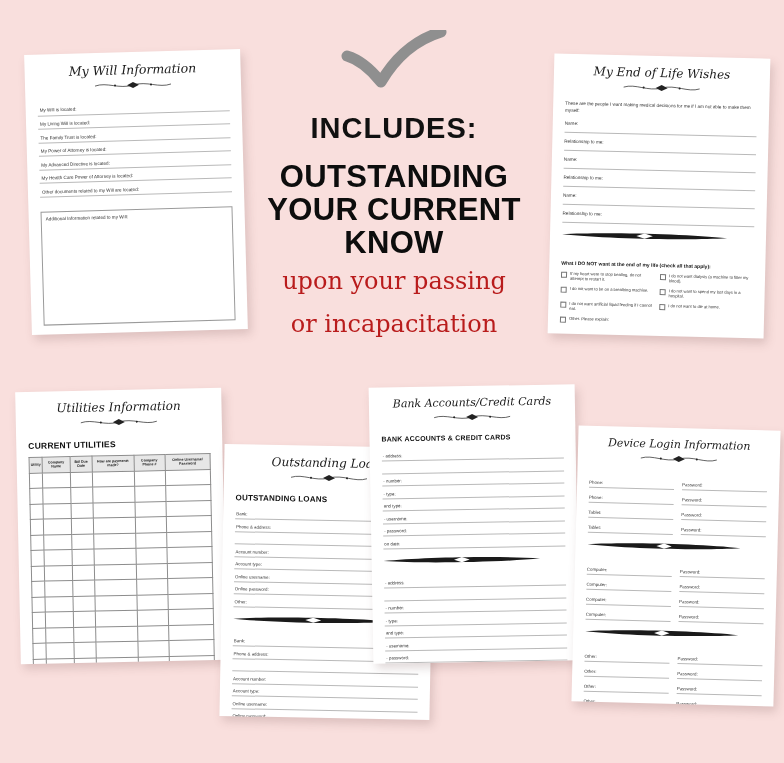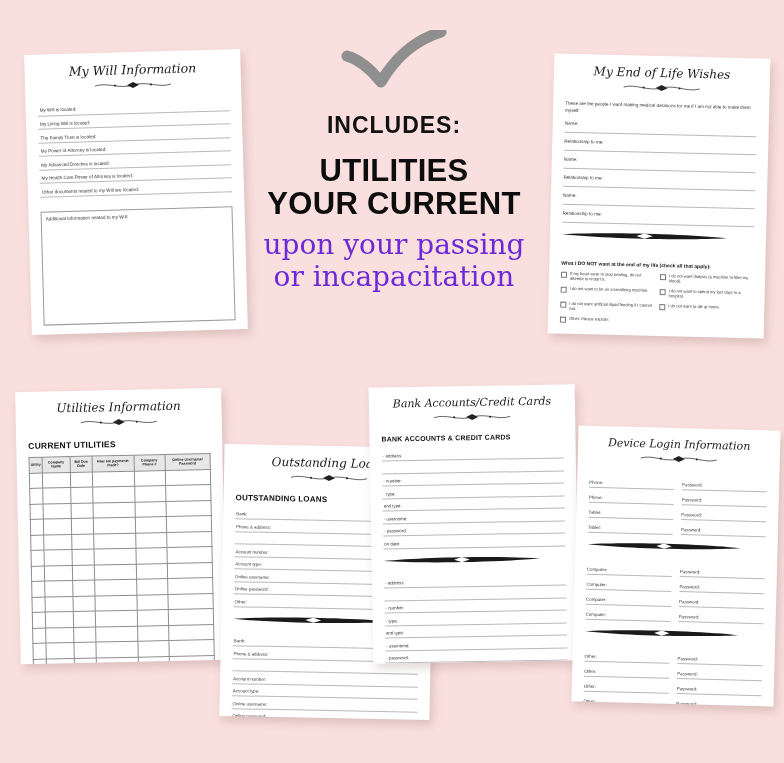--- a/index.html
+++ b/index.html
@@ -58,38 +58,38 @@
     top: 30px;
     width: 300px;
     text-align: center;
   }
   .check {
     margin: 0 auto 18px auto;
     width: 110px;
     height: 60px;
   }
   .includes {
-    font-size: 23px;
+    font-size: 29px;
     font-weight: bold;
     letter-spacing: 1px;
     color: #111;
     margin-bottom: 16px;
     font-family: "Liberation Sans", sans-serif;
   }
   .big-line {
     font-size: 31px;
     font-weight: bold;
     line-height: 1.06;
     color: #0d0d0d;
     letter-spacing: .3px;
   }
   .sub-line {
     margin-top: 8px;
-    font-size: 28px;
-    color: #6d28d9;
+    font-size: 24px;
+    color: #b91c1c;
     line-height: 1.15;
     font-family: "DejaVu Serif", serif;
   }
 
   
   #will-sheet {
     left: 28px; top: 52px; width: 216px; height: 280px;
     transform: rotate(-1.6deg);
     padding: 10px 12px;
   }
@@ -330,24 +330,25 @@
         <span>Other. Please explain:</span>
       </div>
     </div>
   </div>
 
   <div class="center-block">
     <svg class="check" viewBox="0 0 110 60">
       <path d="M8 26 C22 30, 34 42, 42 52 C56 28, 76 10, 102 2" stroke="#8f8f8f" stroke-width="11" fill="none" stroke-linecap="round" stroke-linejoin="round"></path>
     </svg>
     <div class="includes">INCLUDES:</div>
-    <div class="big-line">UTILITIES</div>
+    <div class="big-line">OUTSTANDING</div>
     <div class="big-line">YOUR CURRENT</div>
+    <div class="big-line">KNOW</div>
     <div class="sub-line">upon your passing</div>
-    <div class="sub-line" style="margin-top:0;">or incapacitation</div>
+    <div class="sub-line" style="margin-top:16px;">or incapacitation</div>
   </div>
 
   <div class="sheet" id="util-sheet">
     <div class="sheet-title">Utilities Information</div>
     <svg class="flourish" width="80" height="10" viewBox="0 0 80 10">
       <path d="M2 5 C14 1, 26 9, 40 5 C54 1, 66 9, 78 5" stroke="#222" fill="none" stroke-width="0.7"></path>
       <path d="M34 5 l6 -3 l6 3 l-6 3 z" fill="#222"></path>
       <circle cx="22" cy="5" r="1" fill="#222"></circle>
         <circle cx="58" cy="5" r="1" fill="#222"></circle>
     </svg>

